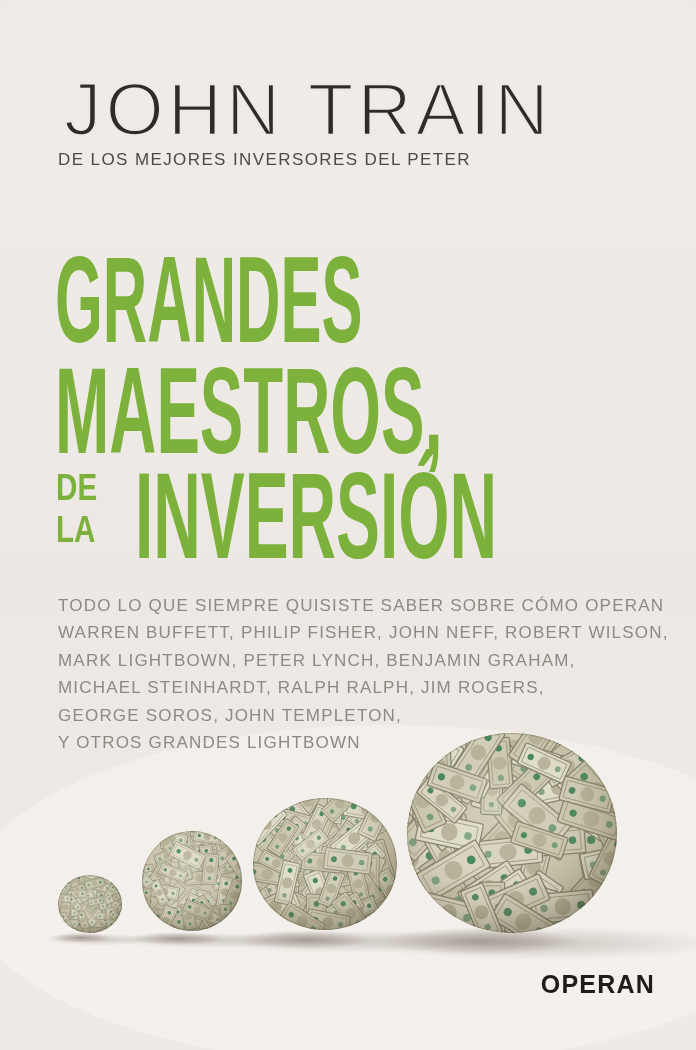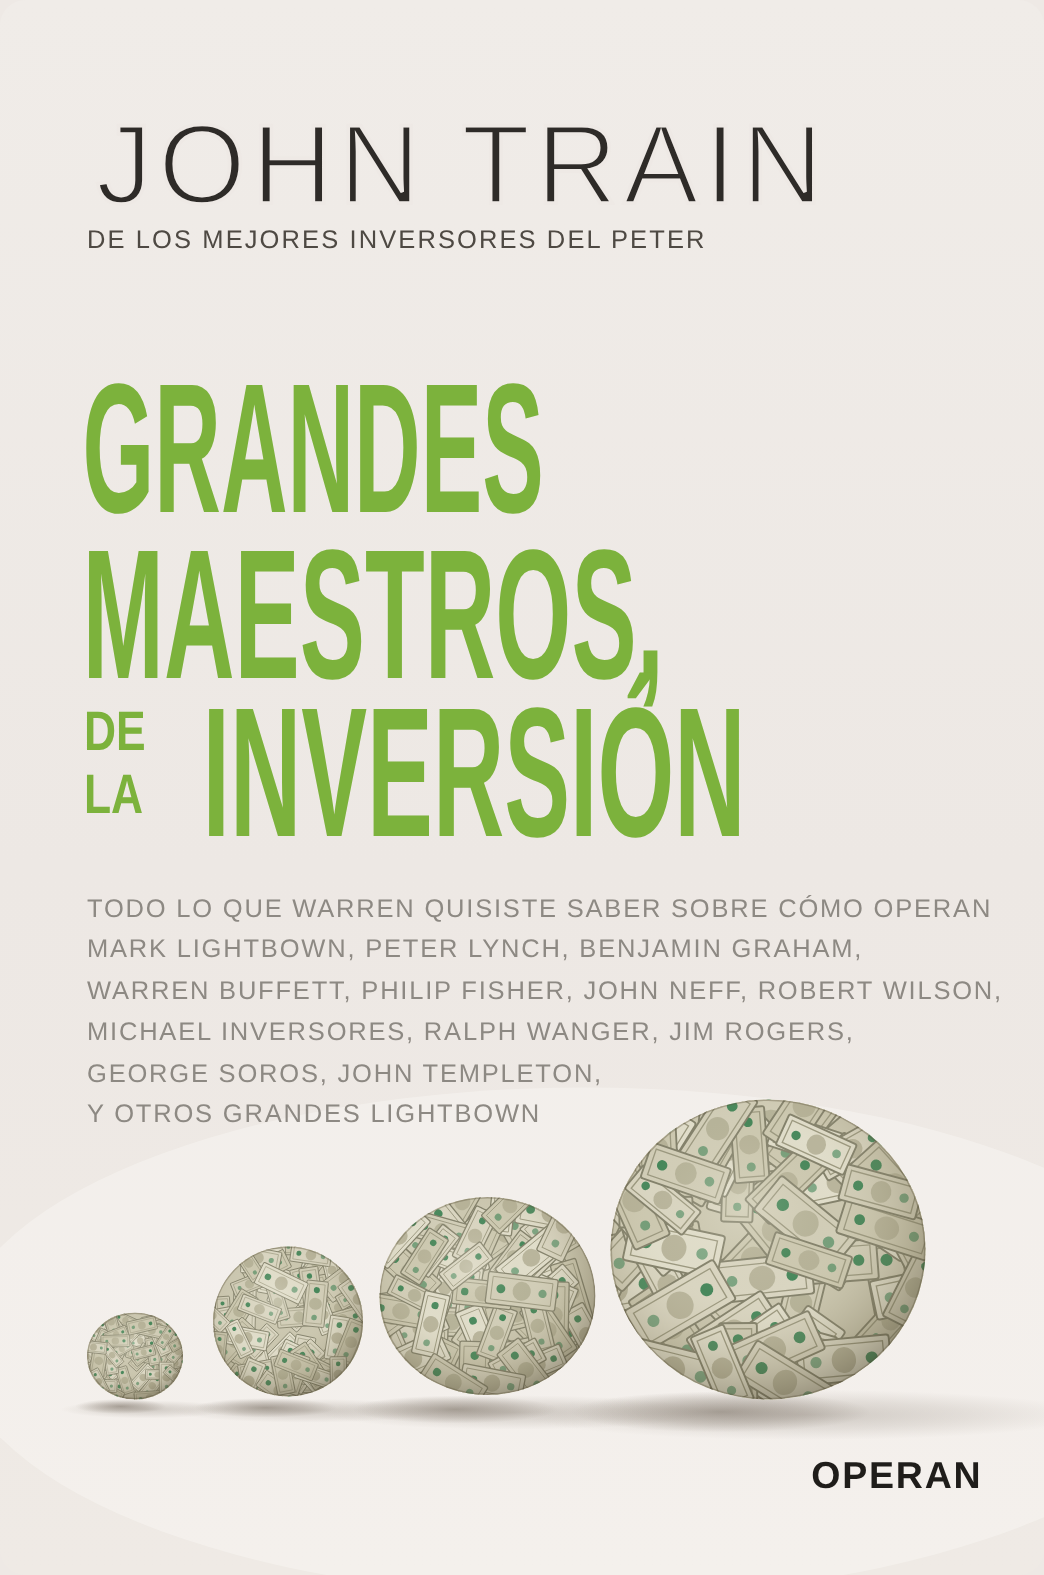--- a/index.html
+++ b/index.html
@@ -2125,22 +2125,22 @@
     <div>DE LOS MEJORES INVERSORES DEL PETER</div>
   </div>
 
   <div class="title-line t-big t1">GRANDES</div>
   <div class="title-line t-big t2">MAESTROS,</div>
   <div class="title-line t-small de">DE</div>
   <div class="title-line t-small la">LA</div>
   <div class="title-line t-big t3">INVERSIÓN</div>
 
   <div class="investors">
-    <div>TODO LO QUE WARREN QUISISTE SABER SOBRE CÓMO OPERAN</div>
+    <div>TODO LO QUE SIEMPRE QUISISTE SABER SOBRE CÓMO OPERAN</div>
+    <div>WARREN BUFFETT, PHILIP FISHER, JOHN NEFF, ROBERT WILSON,</div>
     <div>MARK LIGHTBOWN, PETER LYNCH, BENJAMIN GRAHAM,</div>
-    <div>WARREN BUFFETT, PHILIP FISHER, JOHN NEFF, ROBERT WILSON,</div>
-    <div>MICHAEL INVERSORES, RALPH WANGER, JIM ROGERS,</div>
+    <div>MICHAEL STEINHARDT, RALPH RALPH, JIM ROGERS,</div>
     <div>GEORGE SOROS, JOHN TEMPLETON,</div>
     <div>Y OTROS GRANDES LIGHTBOWN</div>
   </div>
 
   <div class="publisher">OPERAN</div>
 </div>
 
 </body></html>

